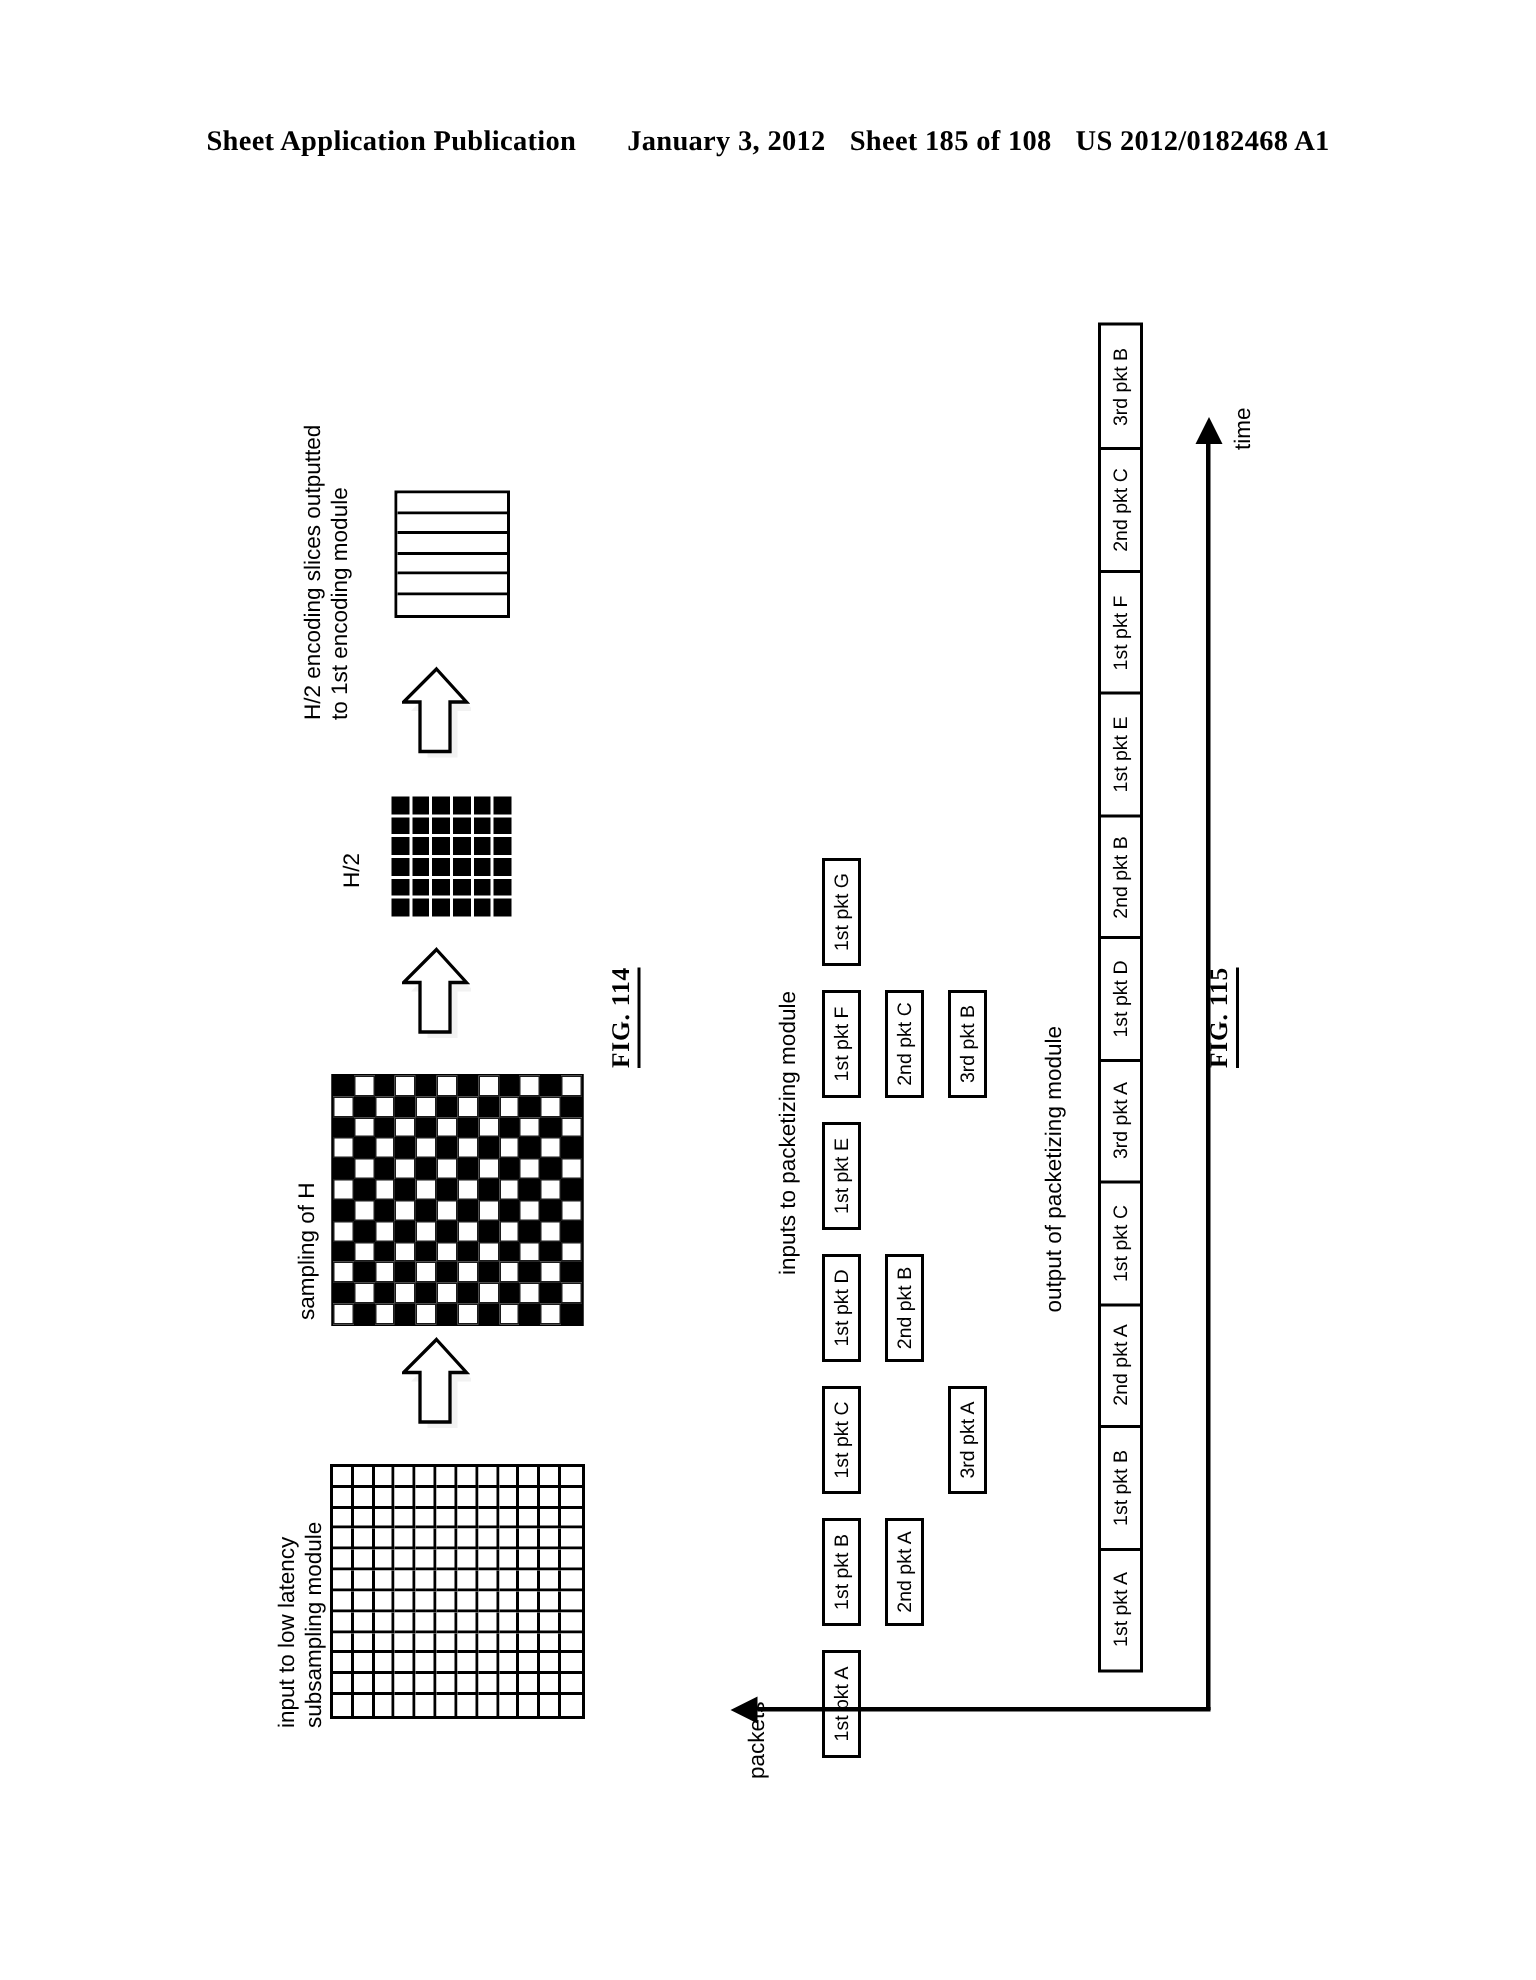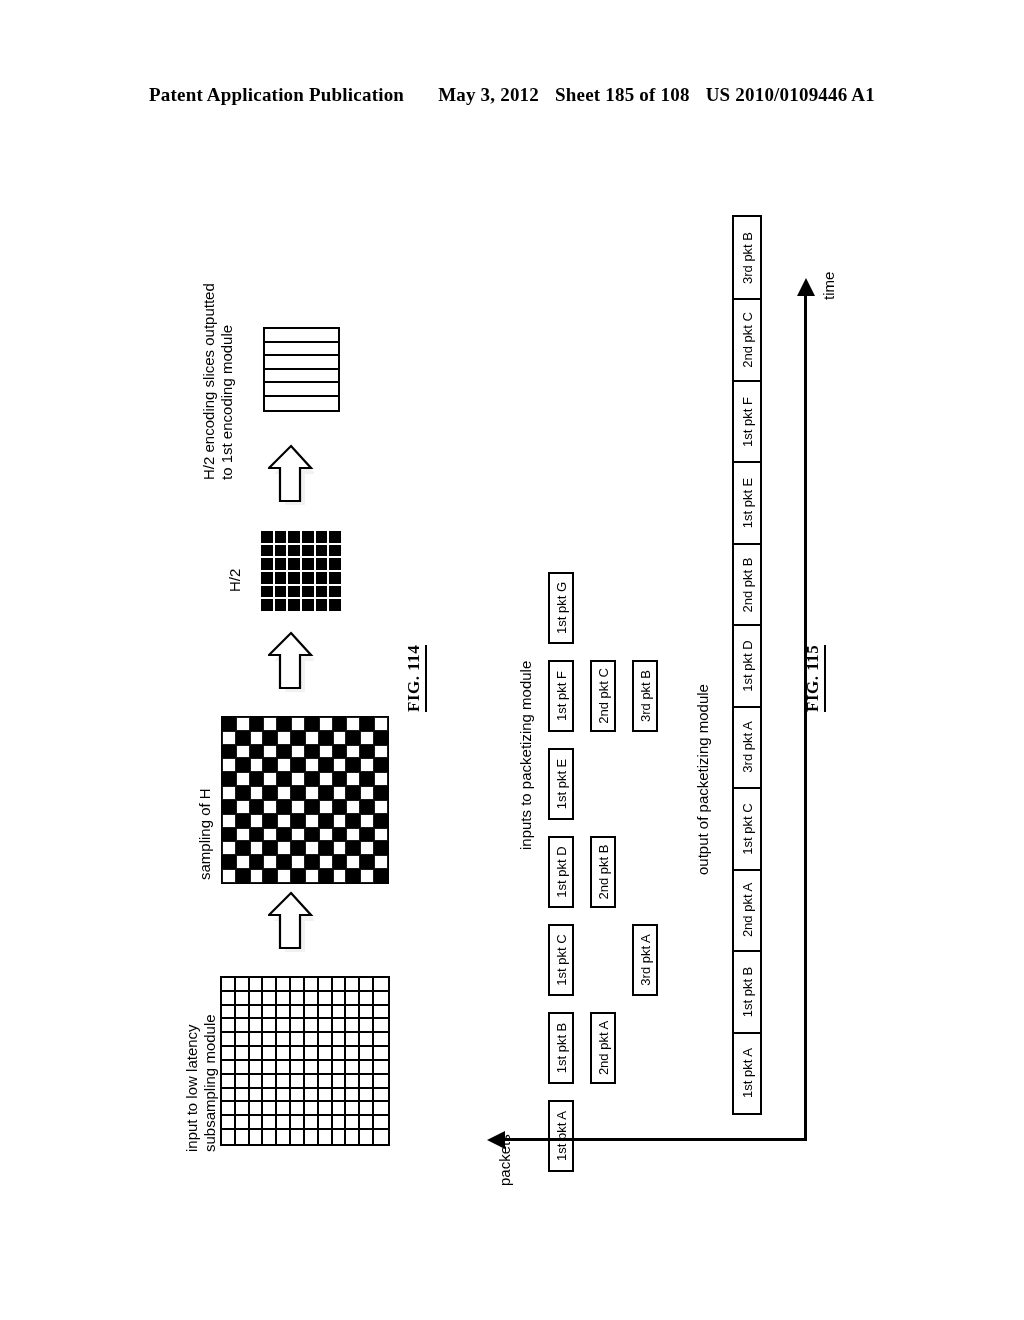--- a/index.html
+++ b/index.html
@@ -172,21 +172,21 @@
   .arrowhead.left {
     border-top: 9px solid transparent;
     border-bottom: 9px solid transparent;
     border-right: 18px solid #000;
   }
 </style>
 </head>
 <body>
 
 <div id="pub-header">
-  <span class="seg">Patent Application Publication</span><span class="gap-big"></span><span class="seg">May 3, 2012</span><span class="gap-sm"></span><span class="seg">Sheet 185 of 108</span><span class="gap-sm"></span><span class="seg">US 2010/0109446 A1</span>
+  <span class="seg">Sheet Application Publication</span><span class="gap-big"></span><span class="seg">January 3, 2012</span><span class="gap-sm"></span><span class="seg">Sheet 185 of 108</span><span class="gap-sm"></span><span class="seg">US 2012/0182468 A1</span>
 </div>
 
 <div id="fig114">
 
   <div class="vtext two-line" style="left:183px; top:1152px; width:200px;">
     <div>input to low latency</div>
     <div>subsampling module</div>
   </div>
 
   <div class="grid-plain" id="input-grid" style="left:220px; top:976px; width:170px; height:170px; grid-template-columns:repeat(12,1fr); grid-template-rows:repeat(12,1fr);">

